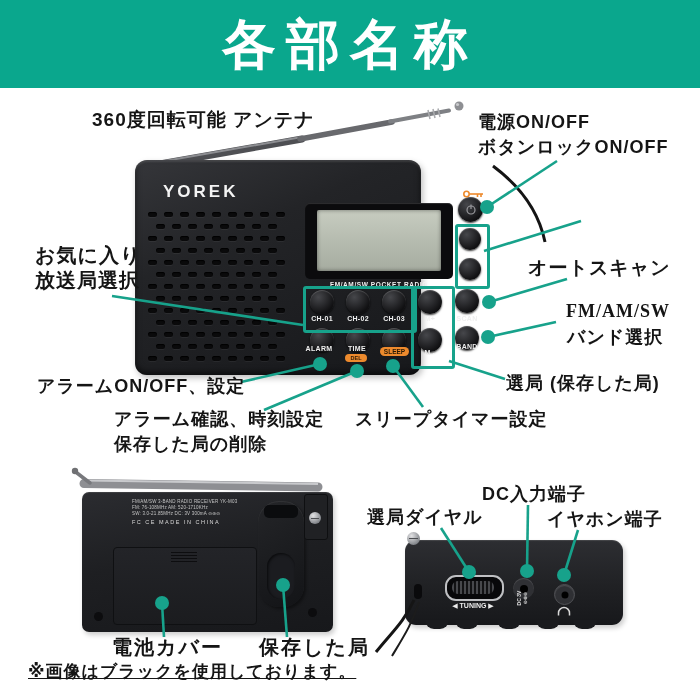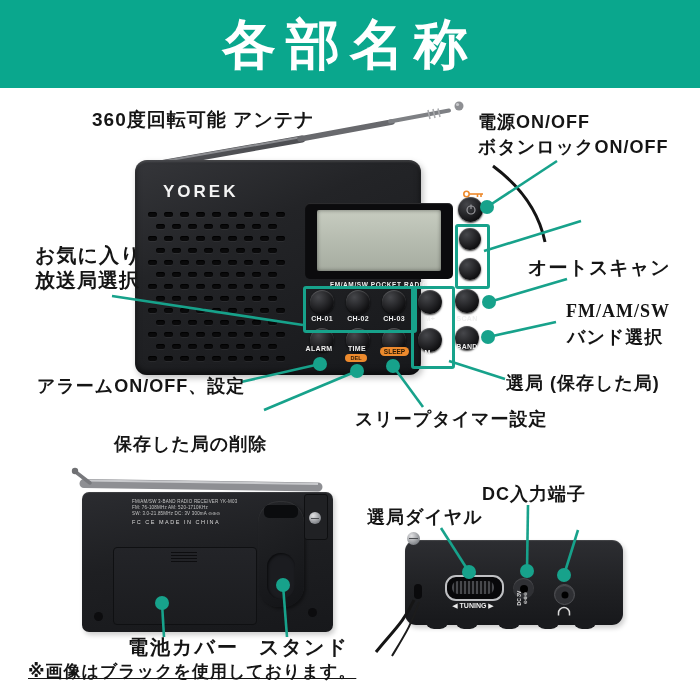--- a/index.html
+++ b/index.html
@@ -391,22 +391,24 @@
 
   <div class="lbl" style="left:92px;top:107px;font-size:19px;">360度回転可能 アンテナ</div>
   <div class="lbl" style="left:478px;top:110px;">電源ON/OFF</div>
   <div class="lbl" style="left:478px;top:135px;">ボタンロックON/OFF</div>
   <div class="lbl" style="left:528px;top:255px;font-size:19px;">オートスキャン</div>
   <div class="lbl" style="left:566px;top:301px;font-family:Liberation Serif, serif;">FM/AM/SW</div>
   <div class="lbl" style="left:35px;top:242px;font-size:20px;">お気に入り</div>
   <div class="lbl" style="left:567px;top:325px;">バンド選択</div>
   <div class="lbl" style="left:35px;top:267px;font-size:20px;">放送局選択</div>
   <div class="lbl" style="left:37px;top:374px;">アラームON/OFF、設定</div>
+  <div class="lbl" style="left:114px;top:407px;">アラーム確認、時刻設定</div>
   <div class="lbl" style="left:114px;top:432px;">保存した局の削除</div>
   <div class="lbl" style="left:355px;top:407px;">スリープタイマー設定</div>
   <div class="lbl" style="left:506px;top:371px;">選局 (保存した局)</div>
-  <div class="lbl" style="left:112px;top:634px;font-size:20px;letter-spacing:2px;margin-left:16px;">電池カバー</div>
-  <div class="lbl" style="left:259px;top:634px;font-size:20px;letter-spacing:2px;">スタンド</div>
+  <div class="lbl" style="left:112px;top:634px;font-size:20px;letter-spacing:2px;">電池カバー</div>
+  <div class="lbl" style="left:259px;top:634px;font-size:20px;letter-spacing:2px;">保存した局</div>
   <div class="lbl" style="left:367px;top:505px;">選局ダイヤル</div>
   <div class="lbl" style="left:482px;top:482px;">DC入力端子</div>
+  <div class="lbl" style="left:547px;top:507px;">イヤホン端子</div>
   <div class="lbl" style="left:28px;top:660px;font-size:17px;text-decoration:underline;">※画像はブラックを使用しております。</div>
 
 </div>
 
 </body></html>

